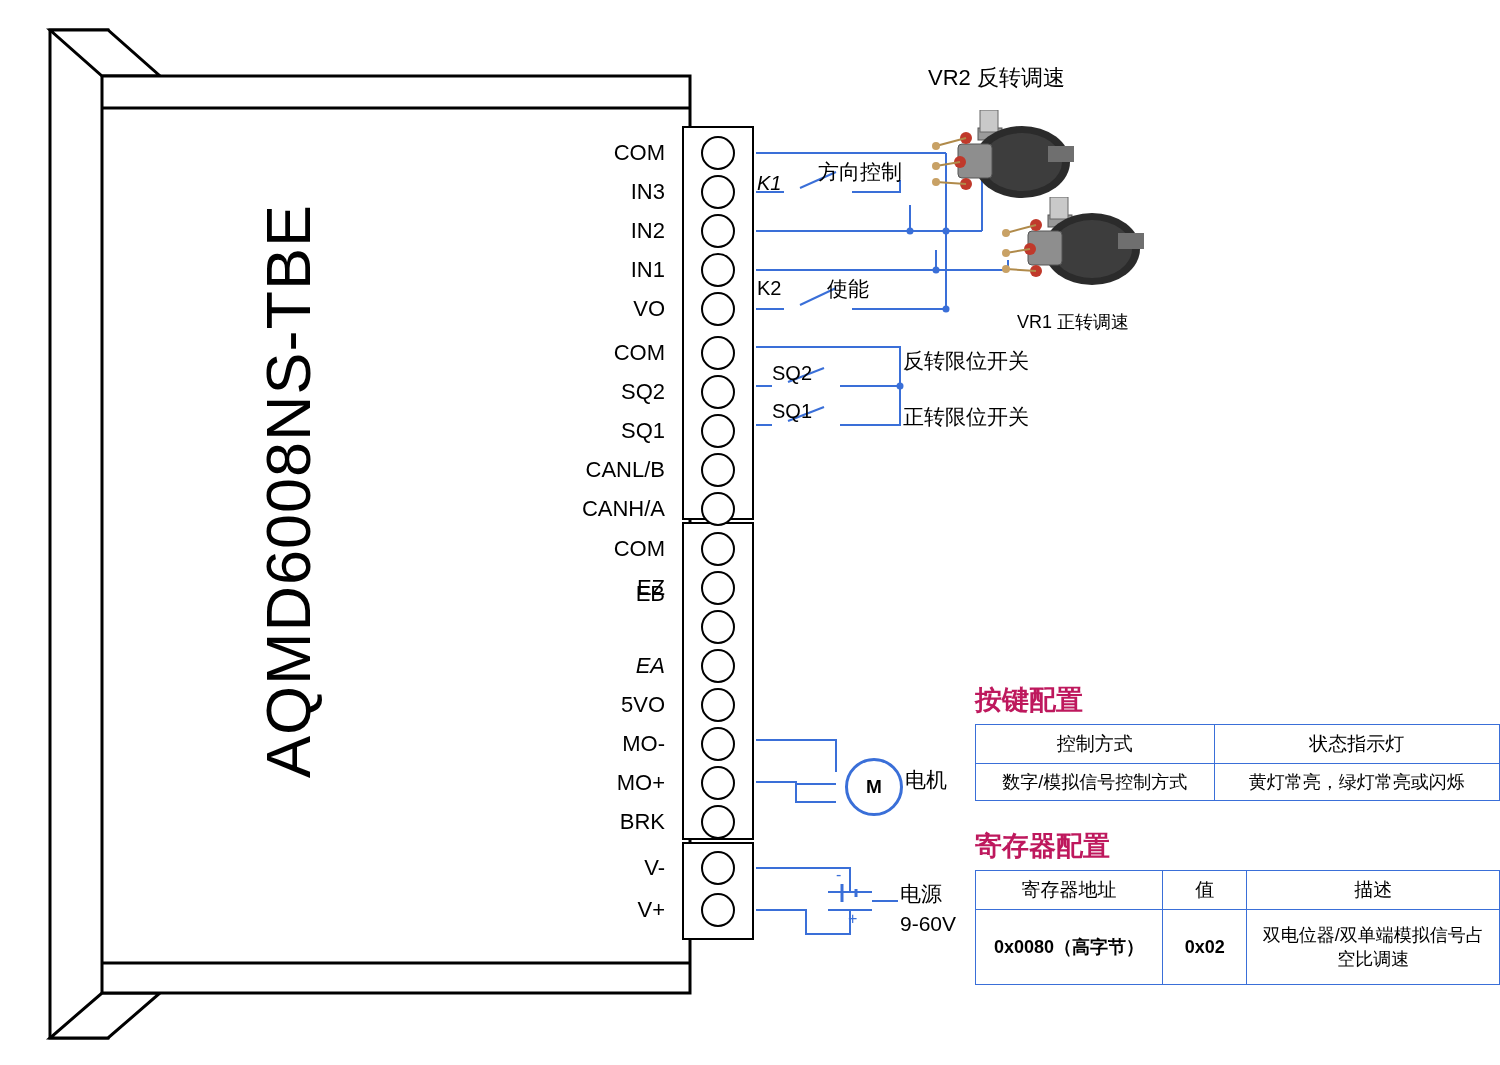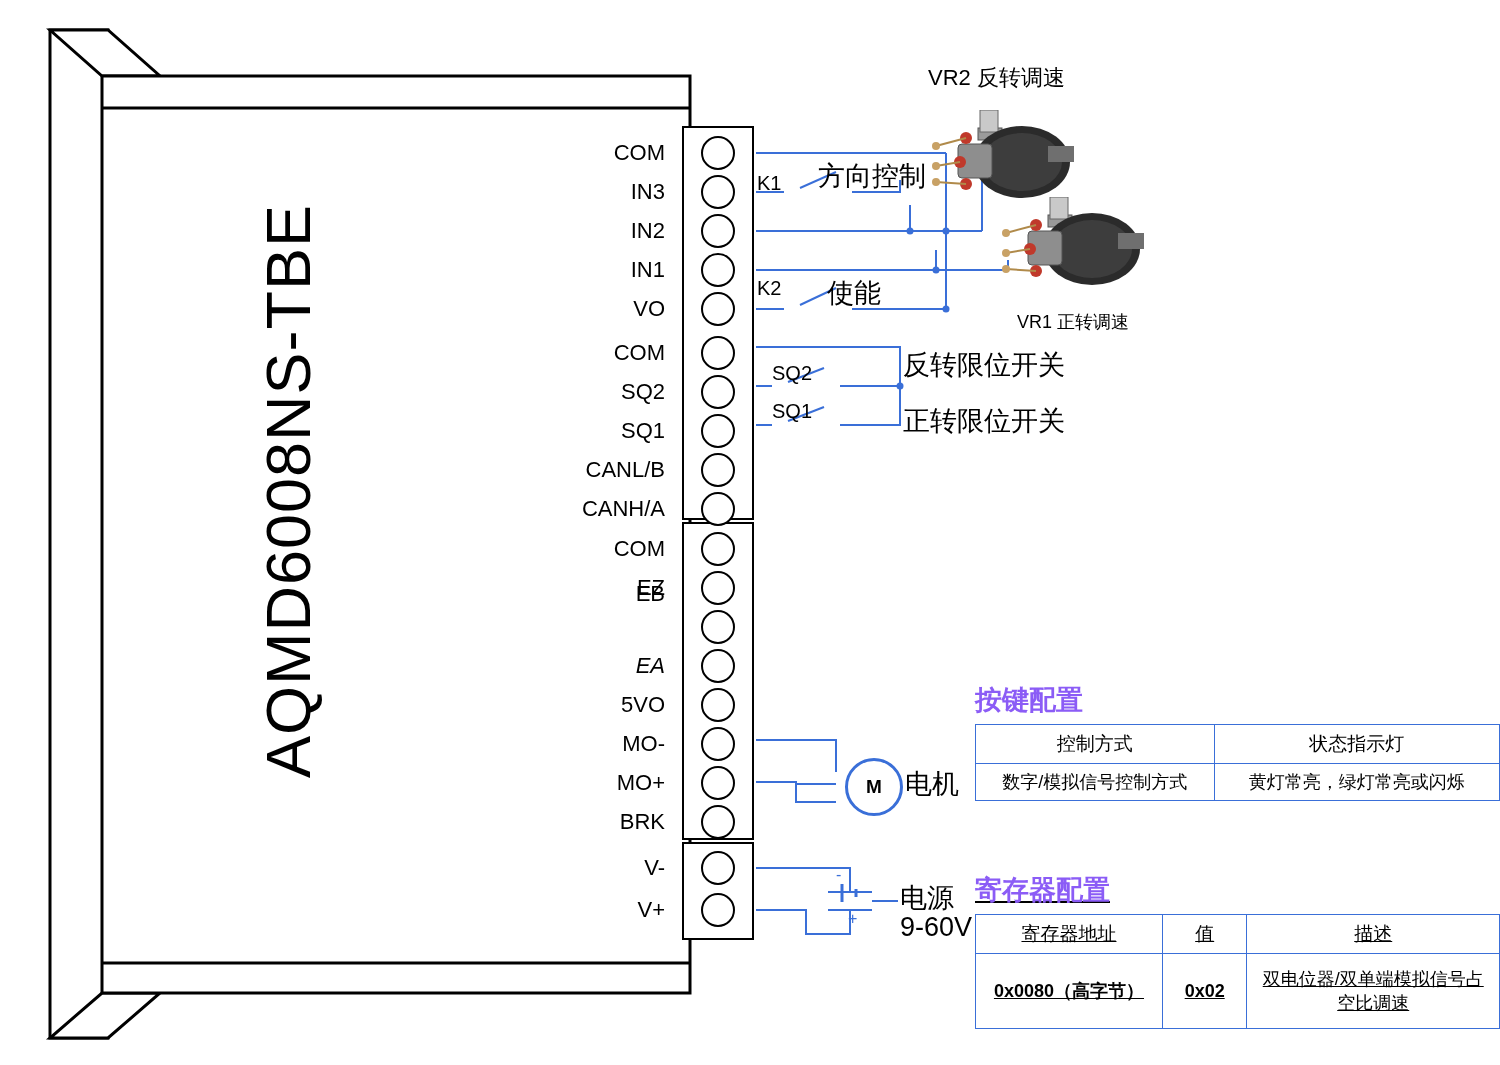--- a/index.html
+++ b/index.html
@@ -8,29 +8,29 @@
   .abs{position:absolute;}
   .device-title{position:absolute;left:-62px;top:455px;width:700px;text-align:center;
      transform:rotate(-90deg);font-size:63px;letter-spacing:1px;color:#000;font-family:"Liberation Sans",sans-serif;}
 
   
   .tblock{position:absolute;border:2px solid #000;background:#fff;box-sizing:border-box;}
   .hole{position:absolute;width:34px;height:34px;border:2px solid #000;border-radius:50%;background:#fff;box-sizing:border-box;}
   .plabel{position:absolute;font-size:22px;color:#000;text-align:right;white-space:nowrap;}
 
   .blabel{position:absolute;font-size:20px;color:#000;white-space:nowrap;}
-  .clabel{position:absolute;font-size:27px;color:#000;white-space:nowrap;}
+  .clabel{position:absolute;font-size:21px;color:#000;white-space:nowrap;}
 
   
   .motor{position:absolute;width:52px;height:52px;border:3px solid #3a6fd8;border-radius:50%;
      display:flex;align-items:center;justify-content:center;font-size:19px;font-weight:bold;color:#000;background:#fff;}
 
   
   .tblwrap{position:absolute;}
-  .tbl-title{font-size:27px;font-weight:bold;color:#8b5cf6;margin-bottom:6px;}
+  .tbl-title{font-size:27px;font-weight:bold;color:#be185d;margin-bottom:6px;}
   table{border-collapse:collapse;}
   table td{border:1px solid #3a6fd8;text-align:center;color:#000;font-size:18px;padding:6px 8px;}
   table td.hdr{font-size:19px;}
   table td.b{font-weight:bold;}
 
   
   .pot{position:absolute;}
 </style>
 </head>
 <body>
@@ -118,21 +118,21 @@
       <path d="M196,186 L196,68"></path>
       <path d="M232,121 L232,58"></path>
       <path d="M258,160 L258,150"></path>
     </g>
     <circle cx="196" cy="199" r="3.5" fill="#3a6fd8"></circle>
     <circle cx="196" cy="121" r="3.5" fill="#3a6fd8"></circle>
     <circle cx="160" cy="121" r="3.5" fill="#3a6fd8"></circle>
     <circle cx="186" cy="160" r="3.5" fill="#3a6fd8"></circle>
   </svg>
 
-  <div class="blabel" style="left:757px;top:172px;">K1</div>
+  <div class="blabel" style="left:757px;top:172px;font-style:italic;">K1</div>
   <div class="clabel" style="left:818px;top:158px;">方向控制</div>
   <div class="blabel" style="left:757px;top:277px;">K2</div>
   <div class="clabel" style="left:827px;top:275px;">使能</div>
 
   <svg class="pot" width="180" height="120" style="left:930px;top:110px;">
     <rect x="48" y="18" width="24" height="12" fill="#9a9a9a" stroke="#555" stroke-width="1"></rect>
     <rect x="50" y="0" width="18" height="22" fill="#c9c9c9" stroke="#666" stroke-width="1"></rect>
     <ellipse cx="92" cy="52" rx="48" ry="36" fill="#2b2b2b"></ellipse>
     <ellipse cx="92" cy="52" rx="40" ry="29" fill="#3d3d3d"></ellipse>
     <rect x="28" y="34" width="34" height="34" rx="4" fill="#8e8e8e" stroke="#555" stroke-width="1"></rect>
@@ -231,21 +231,21 @@
         <td class="hdr" style="width:290px;">状态指示灯</td>
       </tr>
       <tr>
         <td>数字/模拟信号控制方式</td>
         <td>黄灯常亮，绿灯常亮或闪烁</td>
       </tr>
     </tbody>
       </table>
   </div>
 
-  <div class="tblwrap" style="left:975px;top:872px;text-decoration:underline;">
+  <div class="tblwrap" style="left:975px;top:828px;">
     <div class="tbl-title">寄存器配置</div>
     <table>
       <tbody>
           <tr>
         <td class="hdr" style="width:180px;">寄存器地址</td>
         <td class="hdr" style="width:70px;">值</td>
         <td class="hdr" style="width:255px;">描述</td>
       </tr>
       <tr>
         <td class="b" style="height:62px;">0x0080（高字节）</td>

